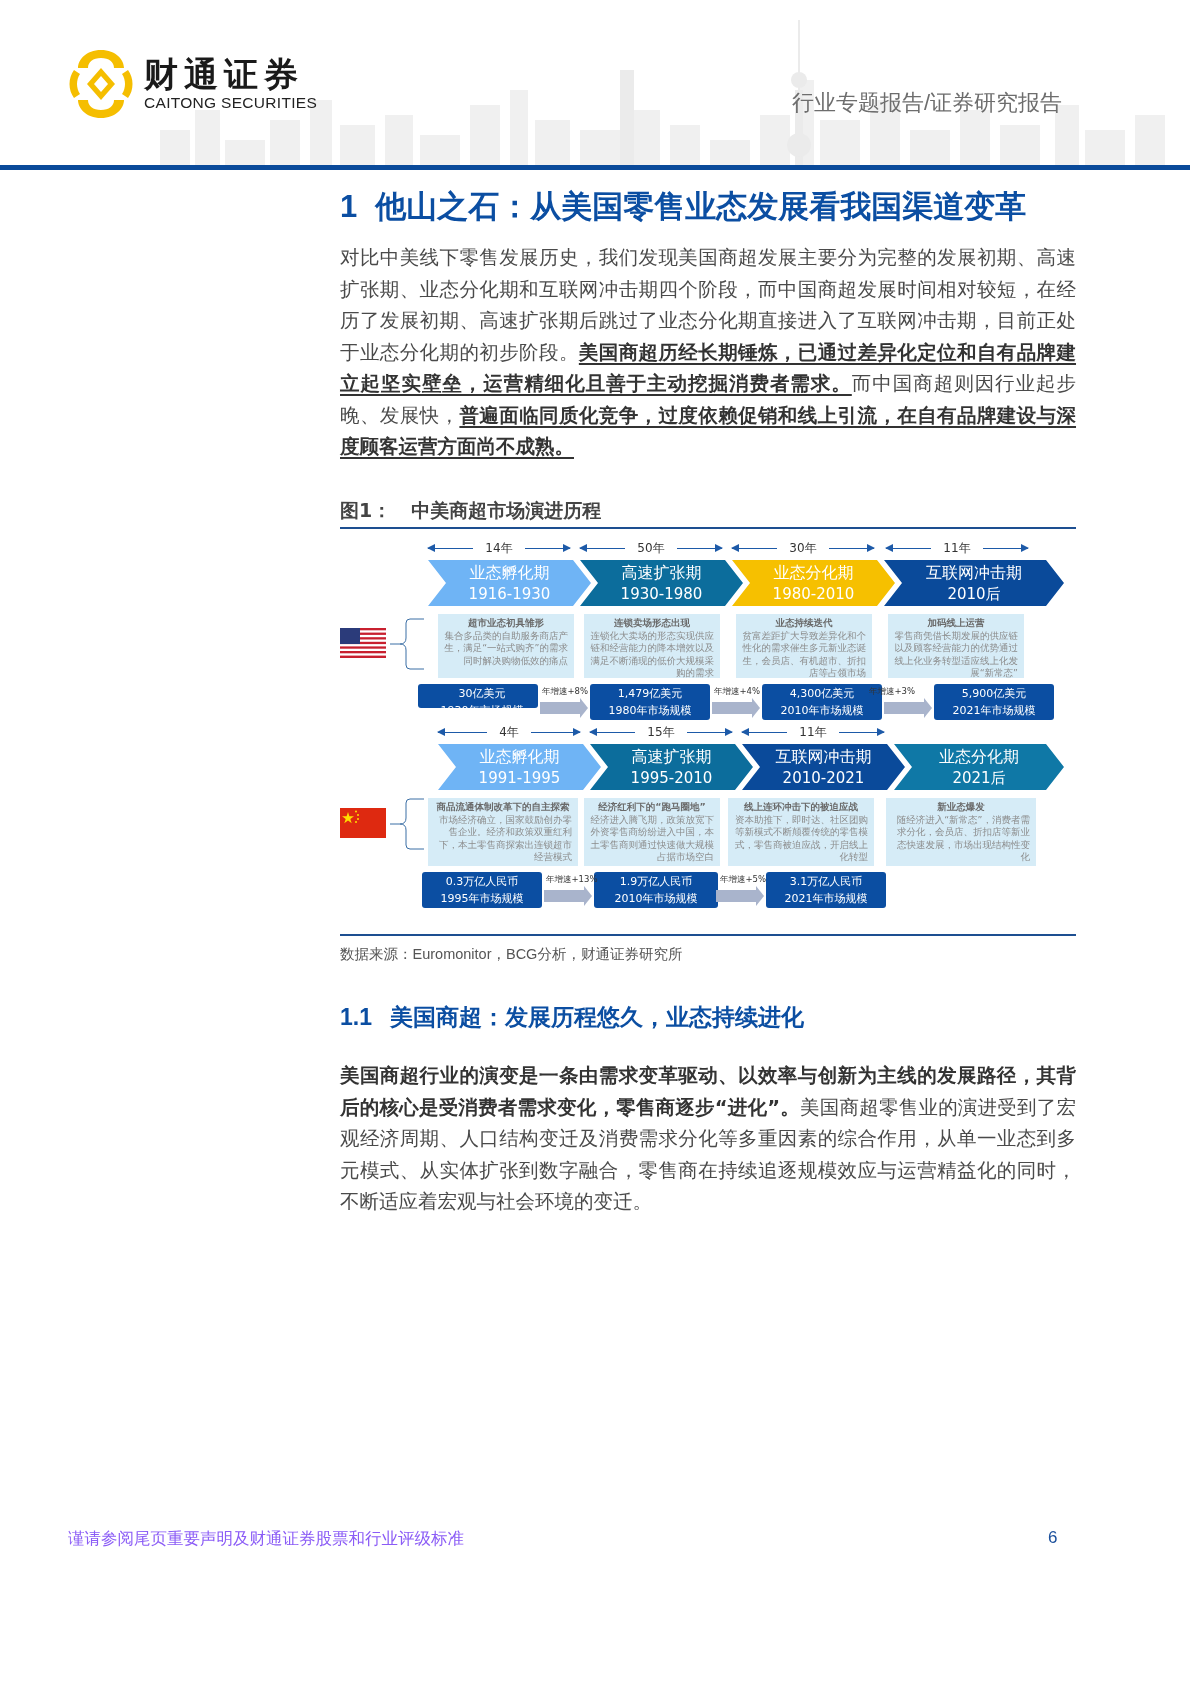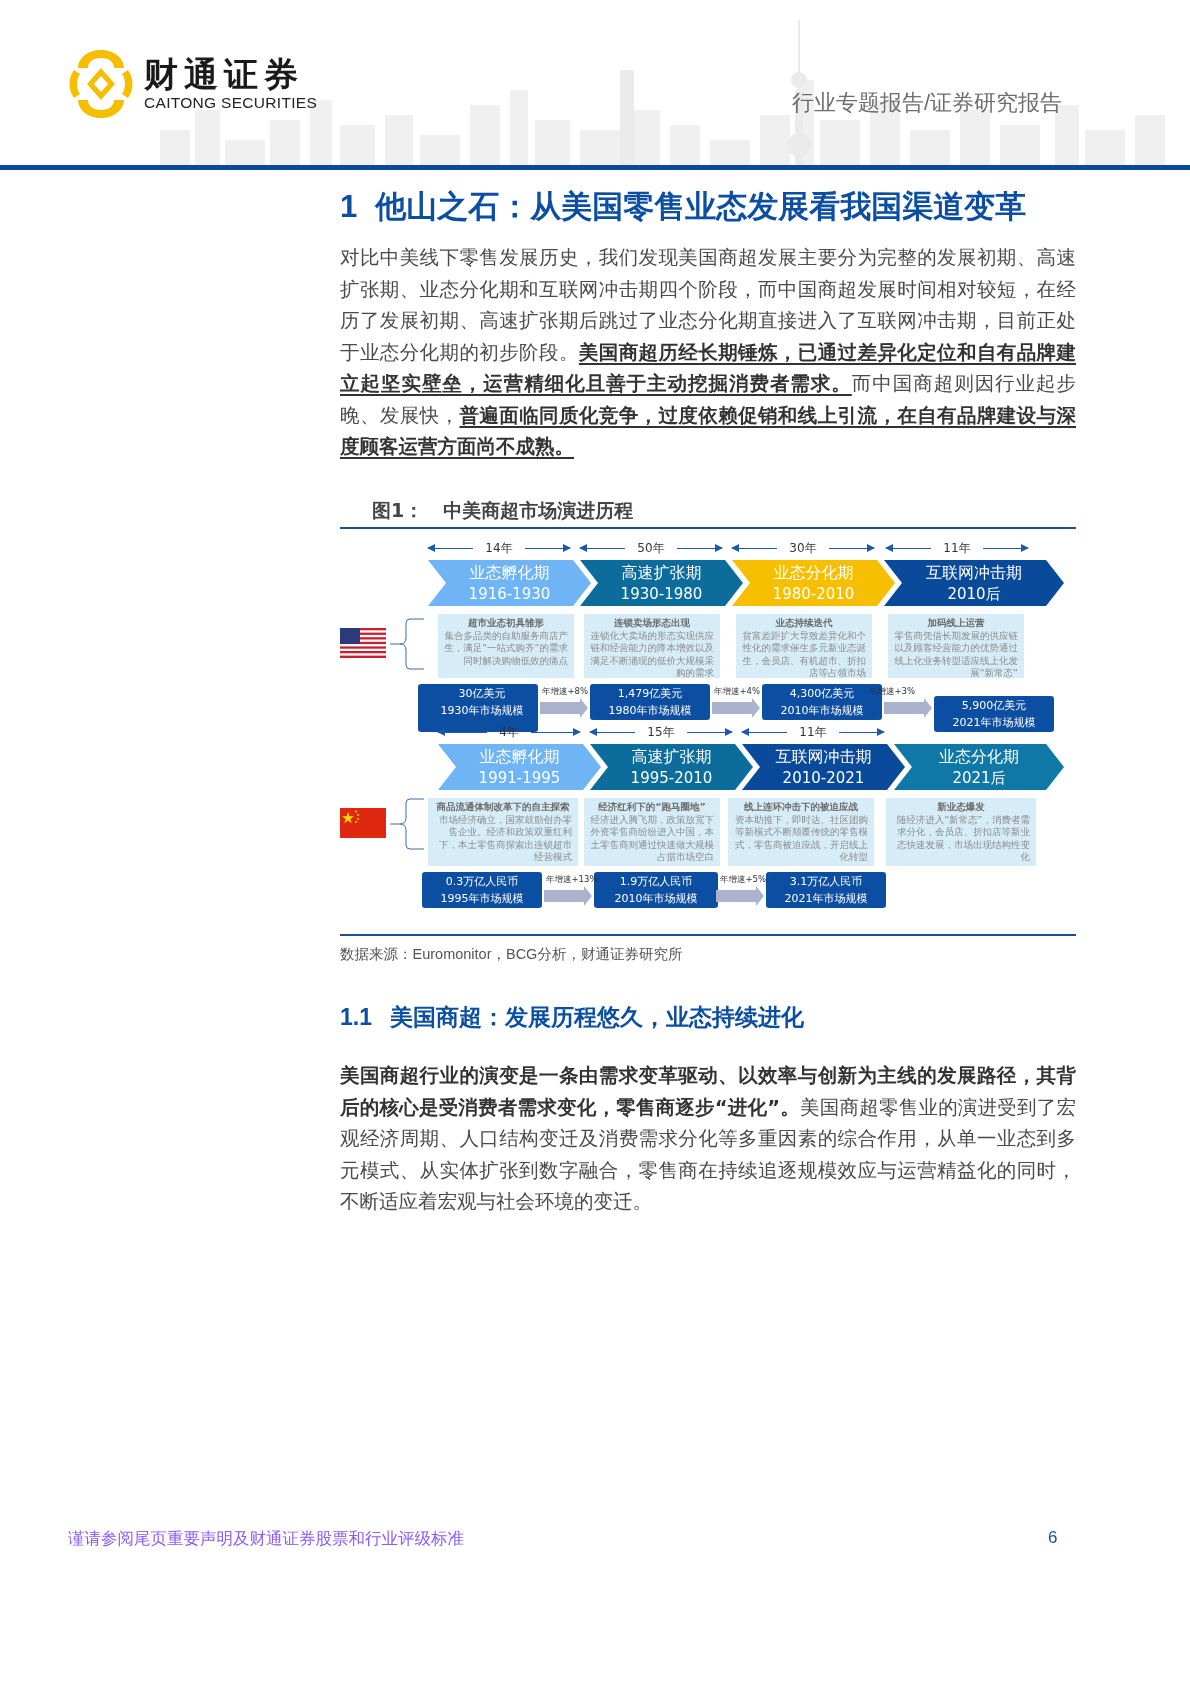--- a/index.html
+++ b/index.html
@@ -20,21 +20,21 @@
   
   .content { position: absolute; left: 340px; top: 180px; width: 736px; }
   .h1 { position: absolute; left: 0; top: 6px; font-size: 31px; font-weight: bold; color: #0b4ea2; white-space: nowrap; font-family: "Liberation Sans", sans-serif; }
   .h1 .num { margin-right: 18px; }
 
   .para { position: absolute; left: 0; width: 736px; font-size: 19.5px; line-height: 31.5px; color: #4a4a4a; text-align: justify; }
   .para b { color: #333; font-weight: bold; }
   .para u { text-decoration: underline; text-underline-offset: 4px; text-decoration-thickness: 2px; }
 
   .fig-title { position: absolute; left: 0; top: 318px; font-size: 19px; font-weight: bold; color: #444; }
-  .fig-title .lbl { margin-right: 20px; margin-left: 32px; }
+  .fig-title .lbl { margin-right: 20px; }
   .fig-rule-top { position: absolute; left: 0; top: 347px; width: 736px; height: 2px; background: #1d4f91; }
   .fig-rule-bot { position: absolute; left: 0; top: 754px; width: 736px; height: 2px; background: #1d4f91; }
   .fig-source { position: absolute; left: 0; top: 765px; font-size: 14.5px; color: #555; font-family: "Liberation Sans", sans-serif; }
 
   .h2 { position: absolute; left: 0; top: 822px; font-size: 23px; font-weight: bold; color: #0b4ea2; font-family: "Liberation Sans", sans-serif; }
   .h2 .num { margin-right: 18px; }
 
   
   .diagram { position: absolute; left: 0; top: 352px; width: 736px; height: 400px; }
   .dur { position: absolute; height: 16px; font-size: 12px; color: #333; display: flex; align-items: center; justify-content: center; }
@@ -202,33 +202,33 @@
       </div>
     <div class="desc" style="left:396px; top:82px; width:136px; height:64px;">
         <div class="dh">业态持续迭代</div>
         <div class="db">贫富差距扩大导致差异化和个性化的需求催生多元新业态诞生，会员店、有机超市、折扣店等占领市场</div>
       </div>
     <div class="desc" style="left:548px; top:82px; width:136px; height:64px;">
         <div class="dh">加码线上运营</div>
         <div class="db">零售商凭借长期发展的供应链以及顾客经营能力的优势通过线上化业务转型适应线上化发展“新常态”</div>
       </div>
 
-    <div class="size" style="left:78px; top:152px; width:120px; height:48px;padding-left:8px;">
+    <div class="size" style="left:78px; top:152px; width:120px; height:24px;padding-left:8px;">
         <div>30亿美元</div>
         <div>1930年市场规模</div>
       </div>
     <div class="size" style="left:250px; top:152px; width:120px; height:36px;">
         <div>1,479亿美元</div>
         <div>1980年市场规模</div>
       </div>
     <div class="size" style="left:422px; top:152px; width:120px; height:36px;">
         <div>4,300亿美元</div>
         <div>2010年市场规模</div>
       </div>
-    <div class="size" style="left:594px; top:164px; width:120px; height:36px;text-align:center;">
+    <div class="size" style="left:594px; top:152px; width:120px; height:36px;text-align:center;">
         <div>5,900亿美元</div>
         <div>2021年市场规模</div>
       </div>
 
     <div class="growth" style="left:202px; top:154px;">年增速+8%</div>
     <div class="garrow" style="left:200px; top:170px; width:40px;"></div>
     <div class="growth" style="left:374px; top:154px;">年增速+4%</div>
     <div class="garrow" style="left:372px; top:170px; width:40px;"></div>
     <div class="growth" style="left:529px; top:154px;">年增速+3%</div>
     <div class="garrow" style="left:544px; top:170px; width:40px;"></div>

